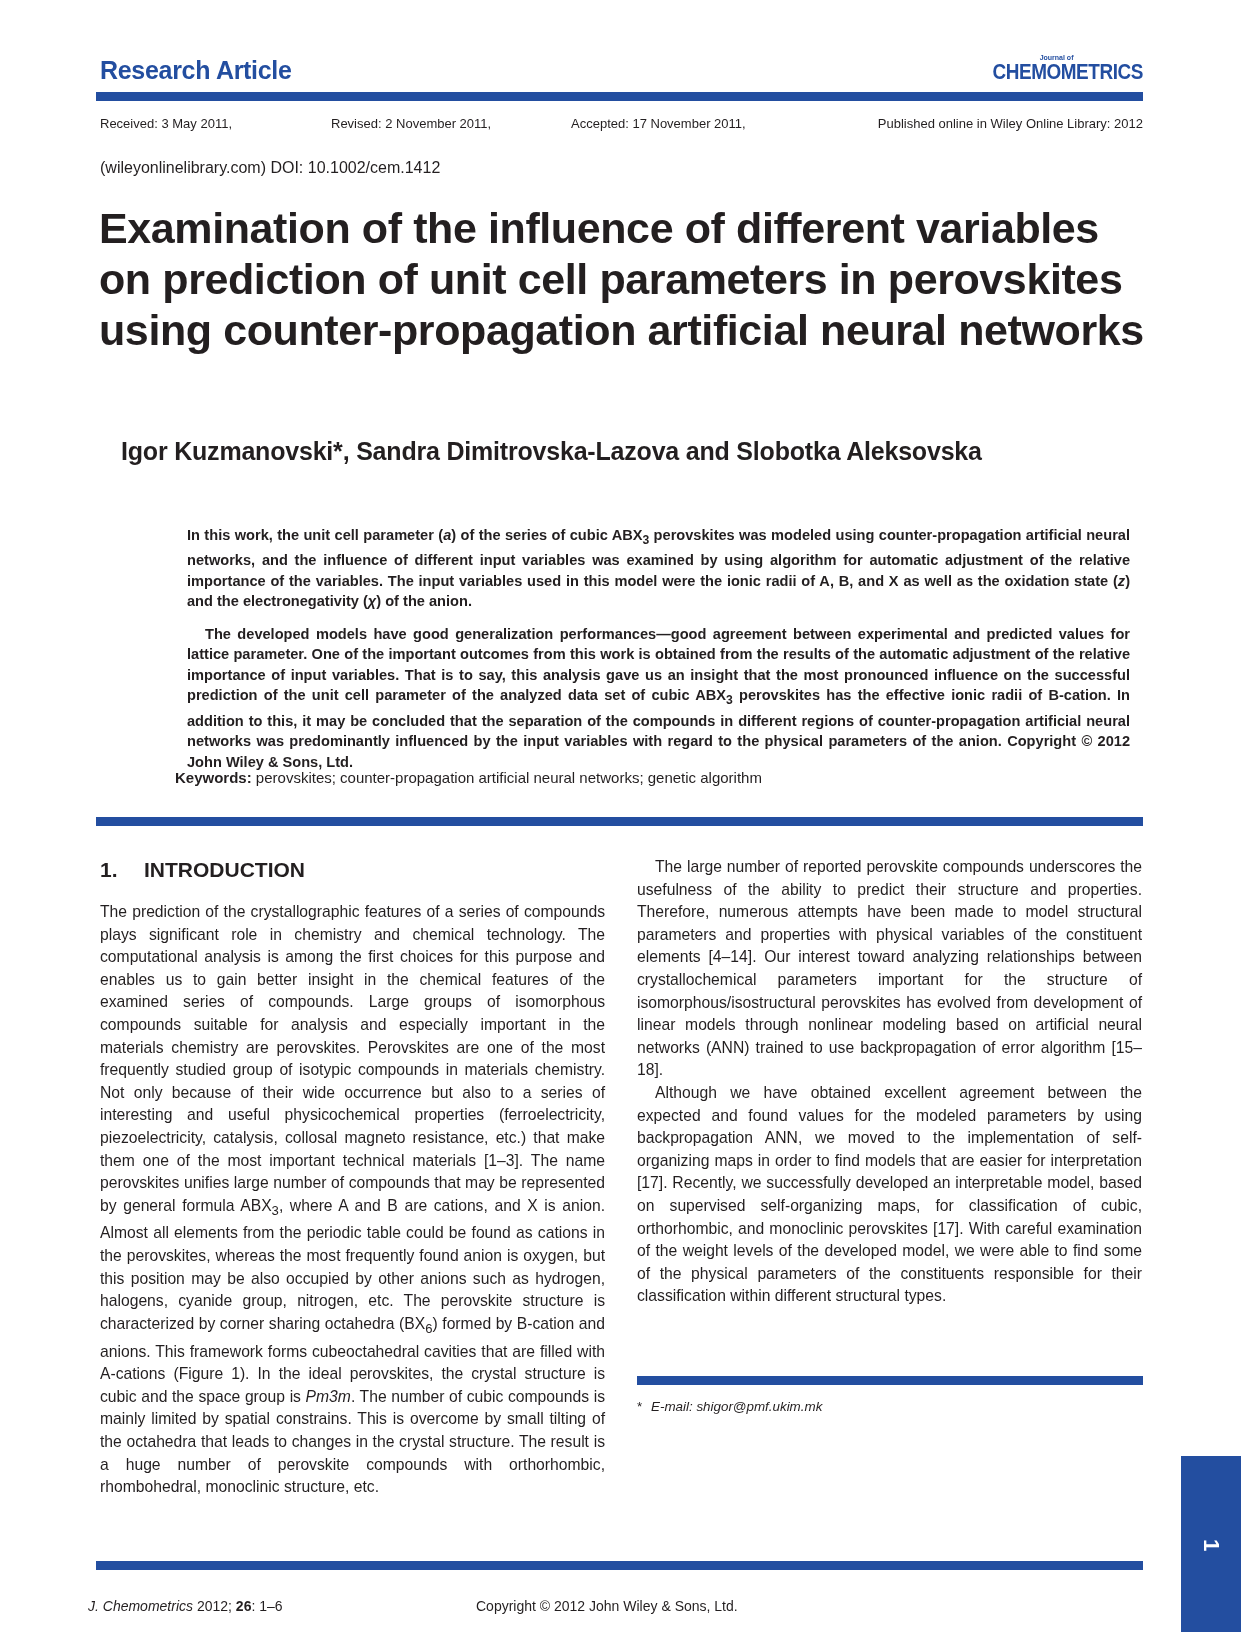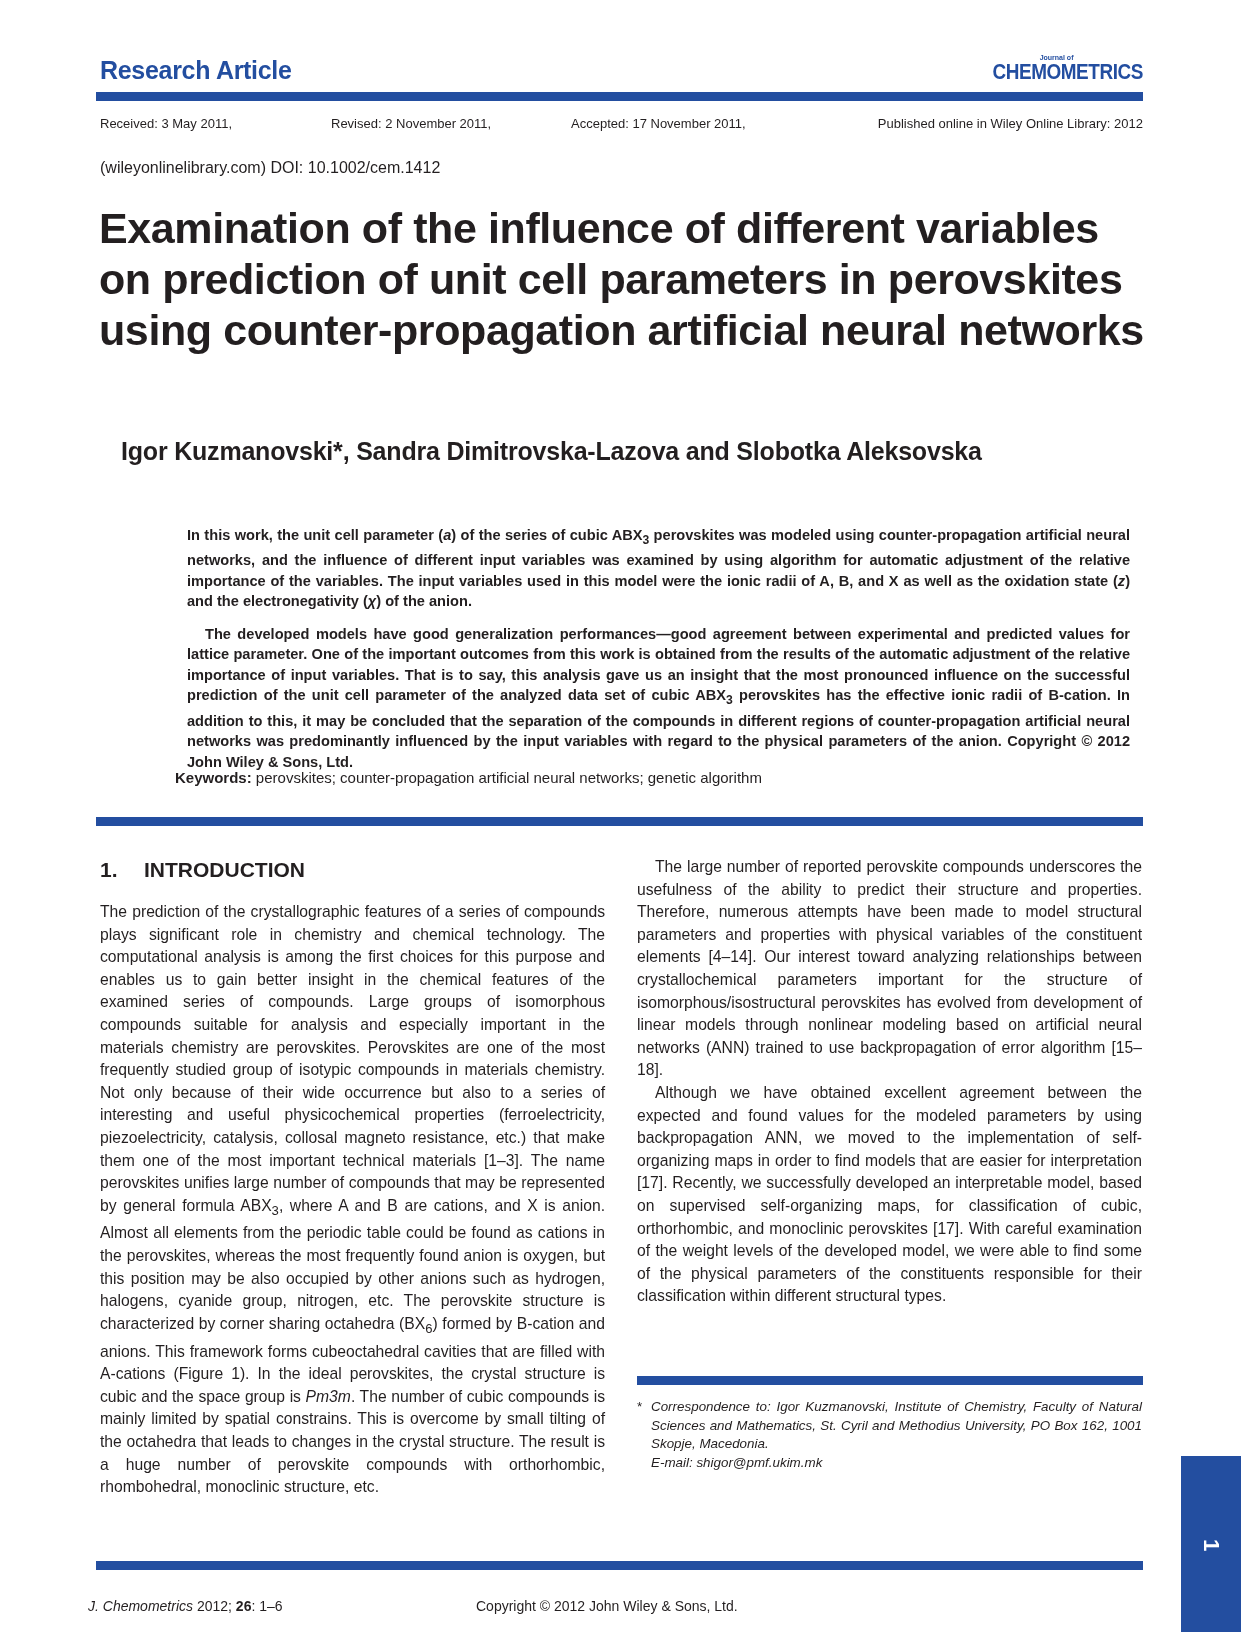--- a/index.html
+++ b/index.html
@@ -84,21 +84,20 @@
 
 <div class="abs col" id="col-right">
   <p>The large number of reported perovskite compounds underscores the usefulness of the ability to predict their structure and properties. Therefore, numerous attempts have been made to model structural parameters and properties with physical variables of the constituent elements [4–14]. Our interest toward analyzing relationships between crystallochemical parameters important for the structure of isomorphous/isostructural perovskites has evolved from development of linear models through nonlinear modeling based on artificial neural networks (ANN) trained to use backpropagation of error algorithm [15–18].</p>
   <p>Although we have obtained excellent agreement between the expected and found values for the modeled parameters by using backpropagation ANN, we moved to the implementation of self-organizing maps in order to find models that are easier for interpretation [17]. Recently, we successfully developed an interpretable model, based on supervised self-organizing maps, for classification of cubic, orthorhombic, and monoclinic perovskites [17]. With careful examination of the weight levels of the developed model, we were able to find some of the physical parameters of the constituents responsible for their classification within different structural types.</p>
 </div>
 
 <div class="rule" style="left:637px; top:1376px; width:506px; height:9px;"></div>
 <div class="abs" id="footnotes">
   <div class="fn">
     <span class="star">*</span>
-    <div>Correspondence to: Igor Kuzmanovski, Institute of Chemistry, Faculty of Natural Sciences and Mathematics, St. Cyril and Methodius University, PO Box 162, 1001 Skopje, Macedonia.</div>
     <div>E-mail: shigor@pmf.ukim.mk</div>
   </div>
   <div class="gap"></div>
   <div class="fn">
   </div>
 </div>
 
 <div class="rule" style="left:96px; top:1561px; width:1047px; height:9px;"></div>
 <div class="abs" id="footer-cite"><i>J. Chemometrics</i><span> 2012; </span><b>26</b><span>: 1–6</span></div>
 <div class="abs" id="footer-copy">Copyright © 2012 John Wiley &amp; Sons, Ltd.</div>

